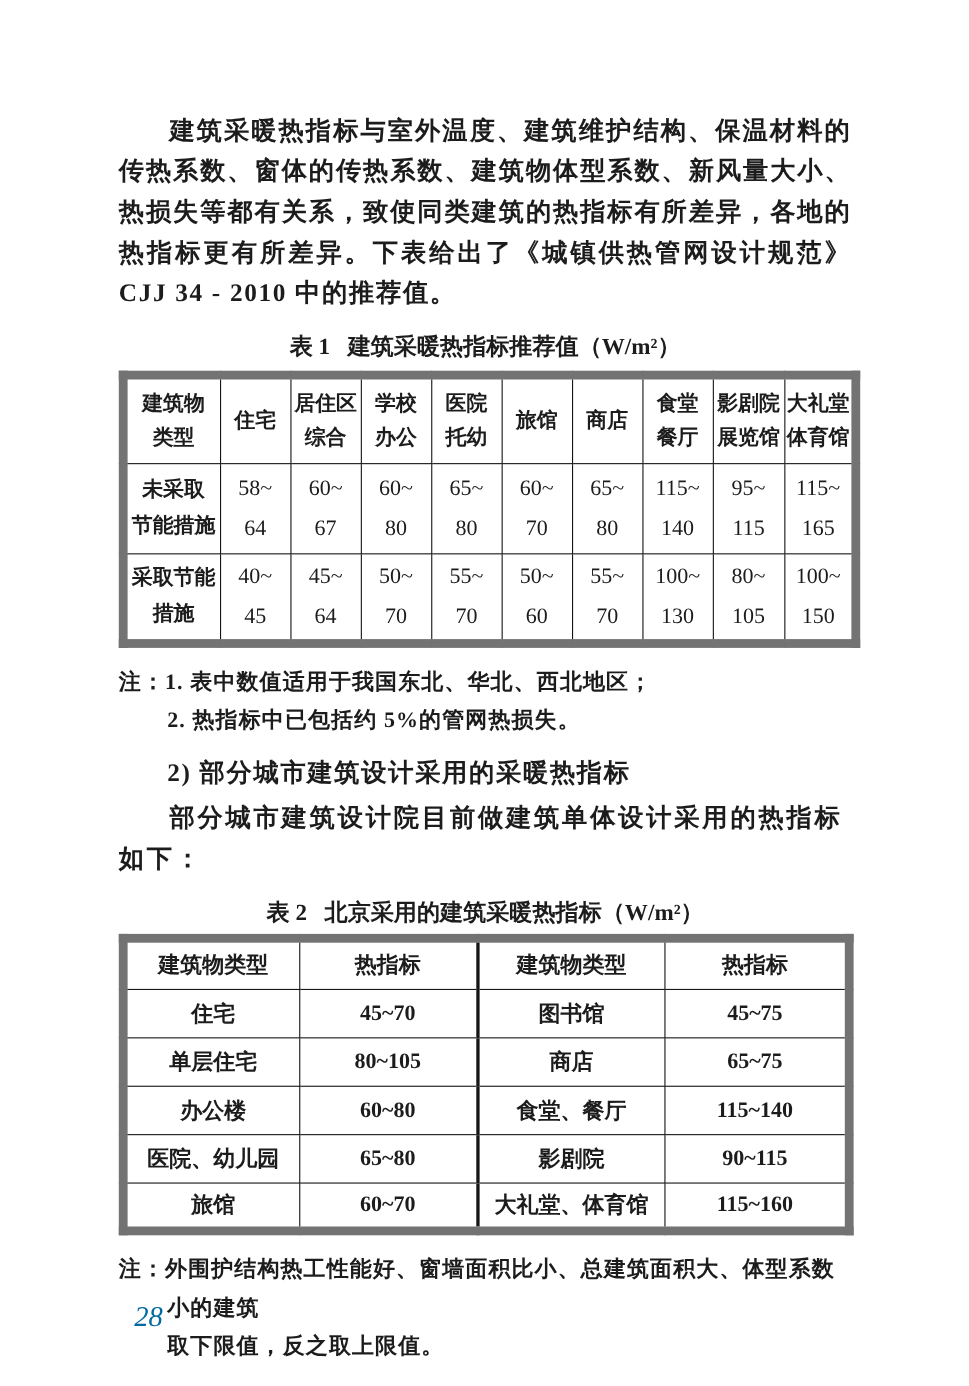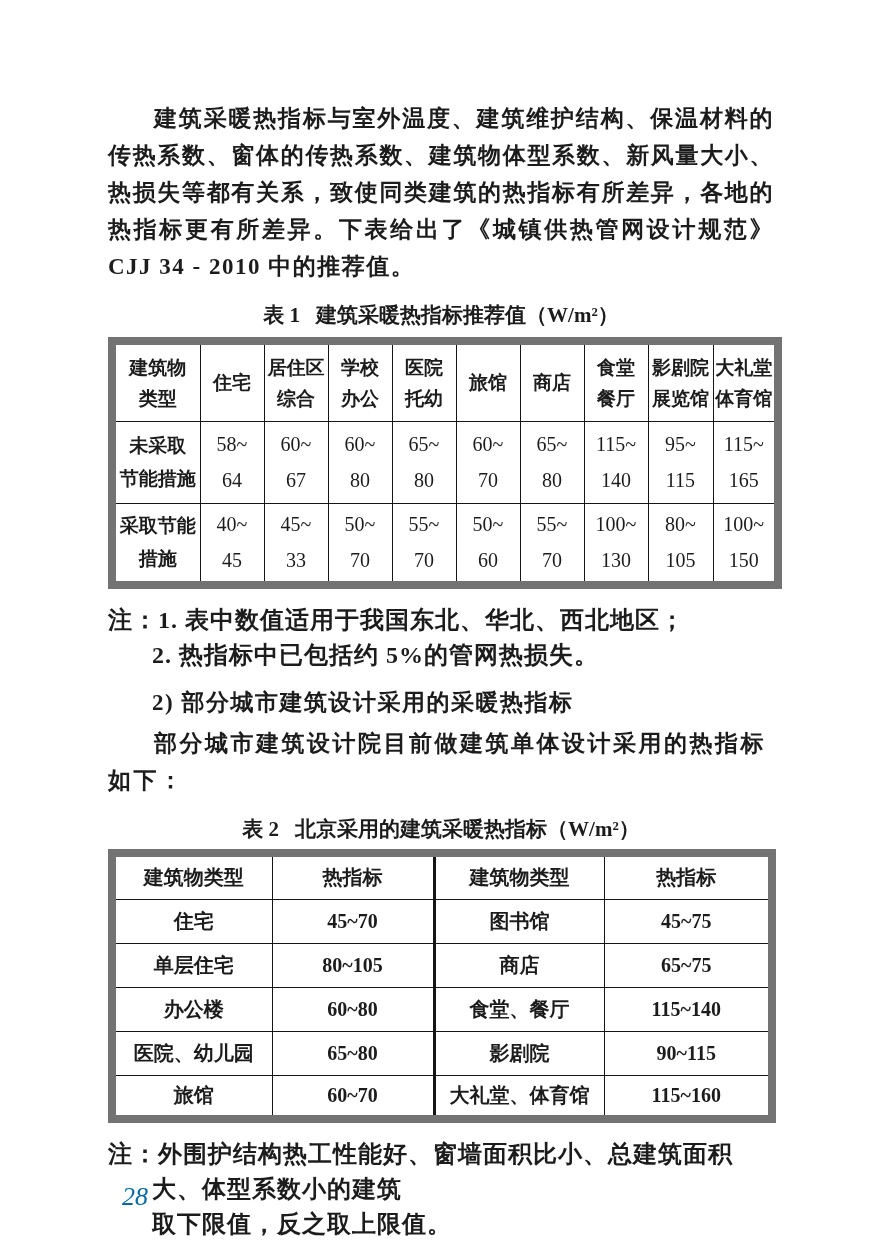--- a/index.html
+++ b/index.html
@@ -61,21 +61,21 @@
   .t1 tr.drow { height: 82px; }
   .t2 { width: 660px; margin-top: 6px; }
   .t2 th { font-size: 20px; font-weight: 700; text-align: center; }
   .t2 td.lbl { font-size: 20px; font-weight: 700; }
   .t2 td.val { font-size: 20px; font-weight: 700; }
   .t2 tr.hdr  { height: 46px; }
   .t2 tr.drow { height: 44px; }
   .t2 .mid { border-left: 3px solid #151515; }
   .note {
     margin-top: 14px;
-    font-size: 24px;
+    font-size: 20px;
     font-weight: 700;
     line-height: 35px;
     padding-left: 44px;
     text-indent: -44px;
     white-space: pre-line;
     letter-spacing: 1px;
   }
   .heading {
     margin-top: 14px;
     padding-left: 44px;
@@ -159,21 +159,21 @@
 115</td>
         <td class="val">115~
 165</td>
       </tr>
       <tr class="drow">
         <td class="lbl">采取节能
 措施</td>
         <td class="val">40~
 45</td>
         <td class="val">45~
-33</td>
+64</td>
         <td class="val">50~
 70</td>
         <td class="val">55~
 70</td>
         <td class="val">50~
 60</td>
         <td class="val">55~
 70</td>
         <td class="val">100~
 130</td>

